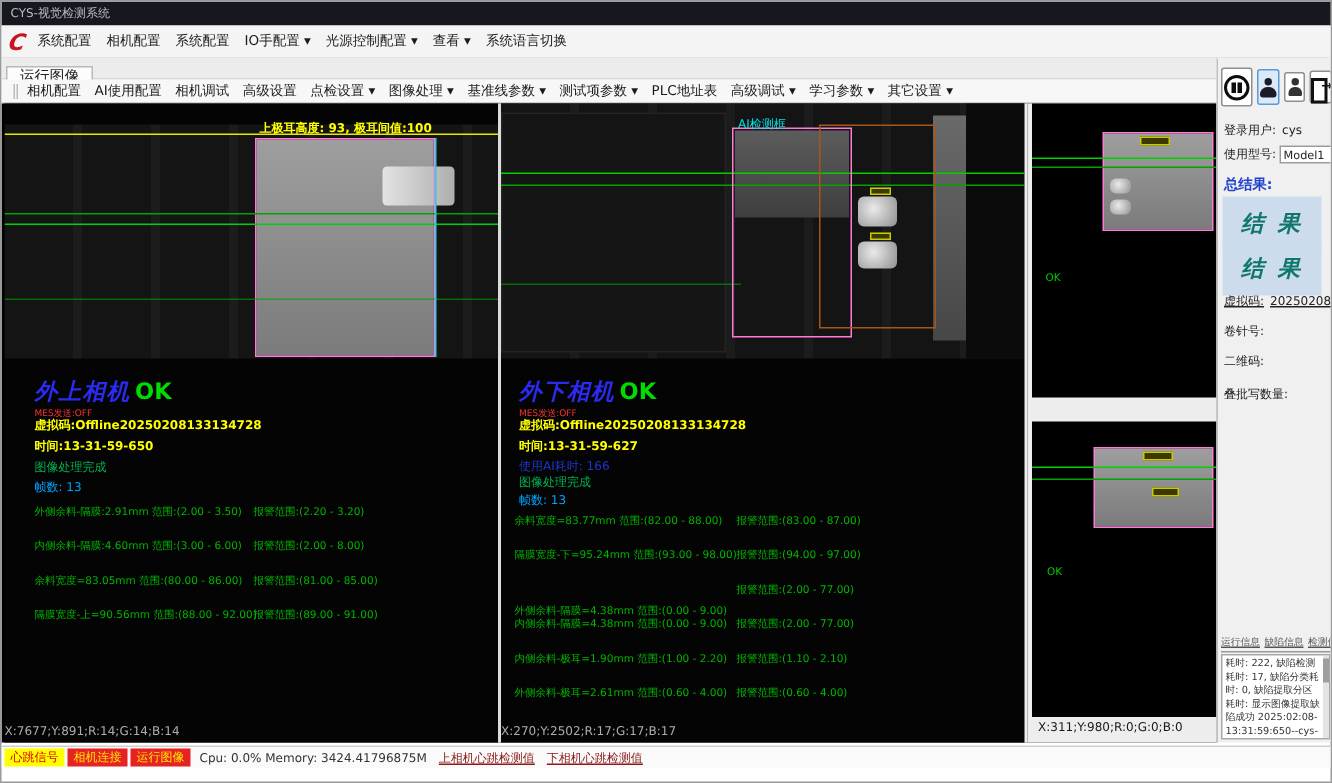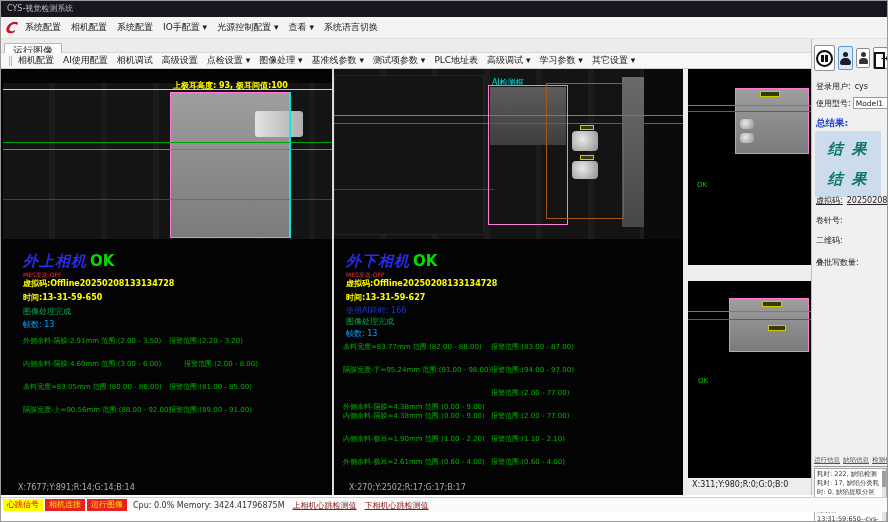--- a/index.html
+++ b/index.html
@@ -49,21 +49,21 @@
   .cam-title .ok { font-style:normal; color:#00dc00; margin-left:3px; letter-spacing:0; }
   .mes-line { position:absolute; font-size:6px; color:#ff3232; white-space:nowrap; }
   .ycode { position:absolute; font-size:8px; font-weight:bold; color:#ffff00; white-space:nowrap; }
   .gdone { position:absolute; font-size:8px; color:#00b050; white-space:nowrap; }
   .bframe { position:absolute; font-size:8px; color:#00a2ff; white-space:nowrap; }
   .ai-time { position:absolute; font-size:8px; color:#2233c8; white-space:nowrap; }
   .meas { position:absolute; }
   .meas-row { display:flex; height:23px; align-items:flex-start; }
   .meas-row .val { font-size:7px; color:#00b400; white-space:nowrap; }
   .meas-row .alarm { font-size:7px; color:#00b400; white-space:nowrap; }
-  .cam-coords { position:absolute; left:15px; bottom:3px; font-size:8px; color:#a8aeae; white-space:nowrap; }
+  .cam-coords { position:absolute; left:0; bottom:3px; font-size:8px; color:#a8aeae; white-space:nowrap; }
 
   
   .thumbcol { position:absolute; left:684px; top:0; width:126px; height:426px; background:#ededed; }
   .thumb { position:absolute; left:3px; width:123px; background:#000; overflow:hidden; }
   .thumb-status { position:absolute; font-size:7px; color:#00cc00; }
   .thumb-coords { position:absolute; left:7px; font-size:8px; color:#1a1a1a; white-space:nowrap; }
 
   
   .sidebar { position:absolute; left:810px; top:38px; width:78px; height:456px; background:#f0f0f0; border-left:1px solid #bfbfbf; font-size:8px; color:#222; }
   .btnrow { position:absolute; left:2px; top:4px; width:74px; height:30px; display:flex; align-items:center; gap:3px; }
@@ -84,21 +84,21 @@
   .exit-glyph { width:12px; height:13px; position:relative; }
   .exit-glyph::before { content:""; position:absolute; left:0; top:0; width:7px; height:13px; border:2px solid #111; }
   .exit-glyph::after { content:"→"; position:absolute; right:-2px; top:1px; font-size:9px; font-weight:bold; color:#111; }
   .sb-row { position:absolute; left:4px; white-space:nowrap; }
   .sb-val { margin-left:4px; }
   .model-box { display:inline-block; margin-left:2px; width:38px; height:12px; background:#fff; border:1px solid #9a9a9a; font-size:7.5px; line-height:11px; padding-left:2px; vertical-align:middle; }
   .total-label { color:#2244cc; font-weight:bold; font-size:9.5px; }
   .result-box { position:absolute; left:3px; width:66px; height:36px; background:#ccdcec; display:flex; align-items:center; justify-content:center; font-size:15px; font-weight:bold; font-style:italic; color:#0f766e; letter-spacing:2px; }
   .info-panel { position:absolute; left:2px; top:385px; width:73px; height:66px; }
   .info-tabs { display:flex; gap:3px; font-size:6.5px; color:#555; border-bottom:1px solid #999; padding-bottom:1px; }
-  .info-tab { text-decoration:underline; white-space:nowrap;margin-top:32px; }
+  .info-tab { text-decoration:underline; white-space:nowrap; }
   .info-body { position:relative; margin-top:1px; height:57px; background:#fff; border:1px solid #a8a8a8; font-size:6.5px; line-height:1.4; color:#333; padding:1px 6px 1px 2px; overflow:hidden; word-break:break-all; }
   .info-scroll { position:absolute; right:0; top:0; width:4px; height:100%; background:#e4e4e4; }
   .info-thumb { position:absolute; right:0; top:2px; width:4px; height:16px; background:#9e9e9e; }
 
   
   .statusbar { position:absolute; left:0; top:496px; width:888px; height:15px; background:#fafafa; border-top:1px solid #cfcfcf; display:flex; align-items:center; padding-left:2px; font-size:8px; }
   .badge { padding:0 4px; height:12px; line-height:12px; margin-right:2px; font-size:8px; white-space:nowrap; }
   .badge-hb { background:#ffff00; color:#e00000; }
   .badge-red { background:#e62222; color:#ffe400; }
   .cpu-text { color:#333; margin-left:4px; white-space:nowrap; }
@@ -170,21 +170,21 @@
       <div class="ycode" style="left:20px;top:223px;">时间:13-31-59-650</div>
       <div class="gdone" style="left:20px;top:237px;">图像处理完成</div>
       <div class="bframe" style="left:20px;top:250px;">帧数: 13</div>
 
       <div class="meas" style="left:20px;top:267px;width:300px;">
           <div class="meas-row">
           <span class="val" style="width:146px;">外侧余料-隔膜:2.91mm 范围:(2.00 - 3.50)</span>
           <span class="alarm">报警范围:(2.20 - 3.20)</span>
         </div>
           <div class="meas-row">
-          <span class="val" style="width:161px;">内侧余料-隔膜:4.60mm 范围:(3.00 - 6.00)</span>
+          <span class="val" style="width:146px;">内侧余料-隔膜:4.60mm 范围:(3.00 - 6.00)</span>
           <span class="alarm">报警范围:(2.00 - 8.00)</span>
         </div>
           <div class="meas-row">
           <span class="val" style="width:146px;">余料宽度=83.05mm 范围:(80.00 - 86.00)</span>
           <span class="alarm">报警范围:(81.00 - 85.00)</span>
         </div>
           <div class="meas-row">
           <span class="val" style="width:146px;">隔膜宽度-上=90.56mm 范围:(88.00 - 92.00)</span>
           <span class="alarm">报警范围:(89.00 - 91.00)</span>
         </div>

